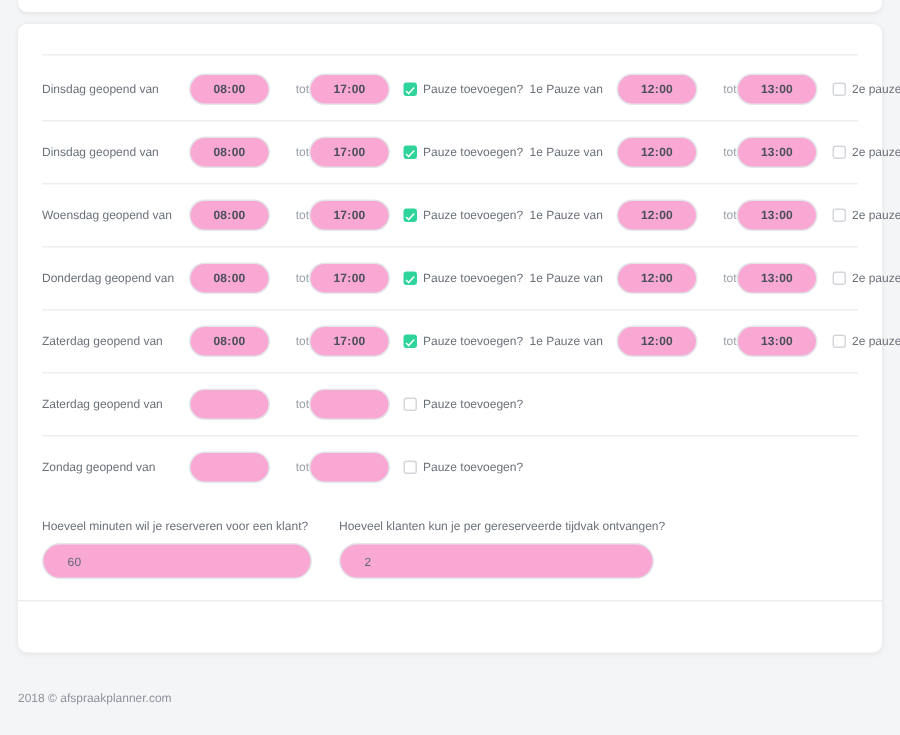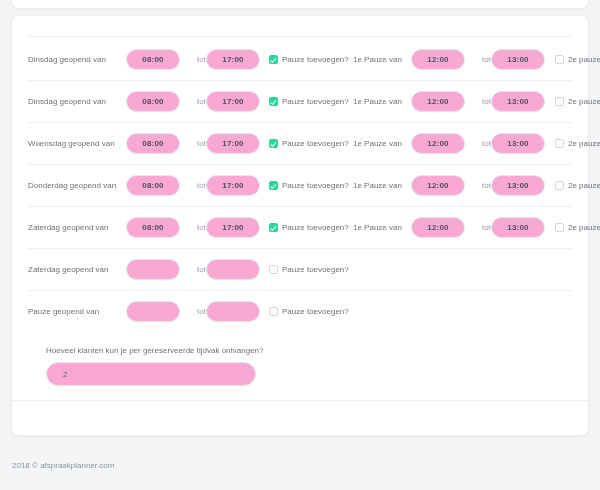--- a/index.html
+++ b/index.html
@@ -311,32 +311,36 @@
           <div class="day-label">Zaterdag geopend van</div>
           <div class="pill time"></div>
           <div class="tot">tot</div>
           <div class="pill time"></div>
           <div class="chk-wrap first-pause">
             <div class="chk"></div>
             <span class="chk-label">Pauze toevoegen?</span>
           </div>
         </div>
         <div class="day-row last">
-          <div class="day-label">Pauze geopend van</div>
+          <div class="day-label">Zondag geopend van</div>
           <div class="pill time"></div>
           <div class="tot">tot</div>
           <div class="pill time"></div>
           <div class="chk-wrap first-pause">
             <div class="chk"></div>
             <span class="chk-label">Pauze toevoegen?</span>
           </div>
         </div>
       </div>
 
     <div class="bottom-section">
+      <div class="bottom-field one">
+        <div class="bottom-label">Hoeveel minuten wil je reserveren voor een klant?</div>
+        <div class="pill wide">60</div>
+      </div>
       <div class="bottom-field two">
         <div class="bottom-label">Hoeveel klanten kun je per gereserveerde tijdvak ontvangen?</div>
         <div class="pill wide">2</div>
       </div>
     </div>
 
   </div>
   <div class="card-bottom-divider"></div>
 </div>
 

